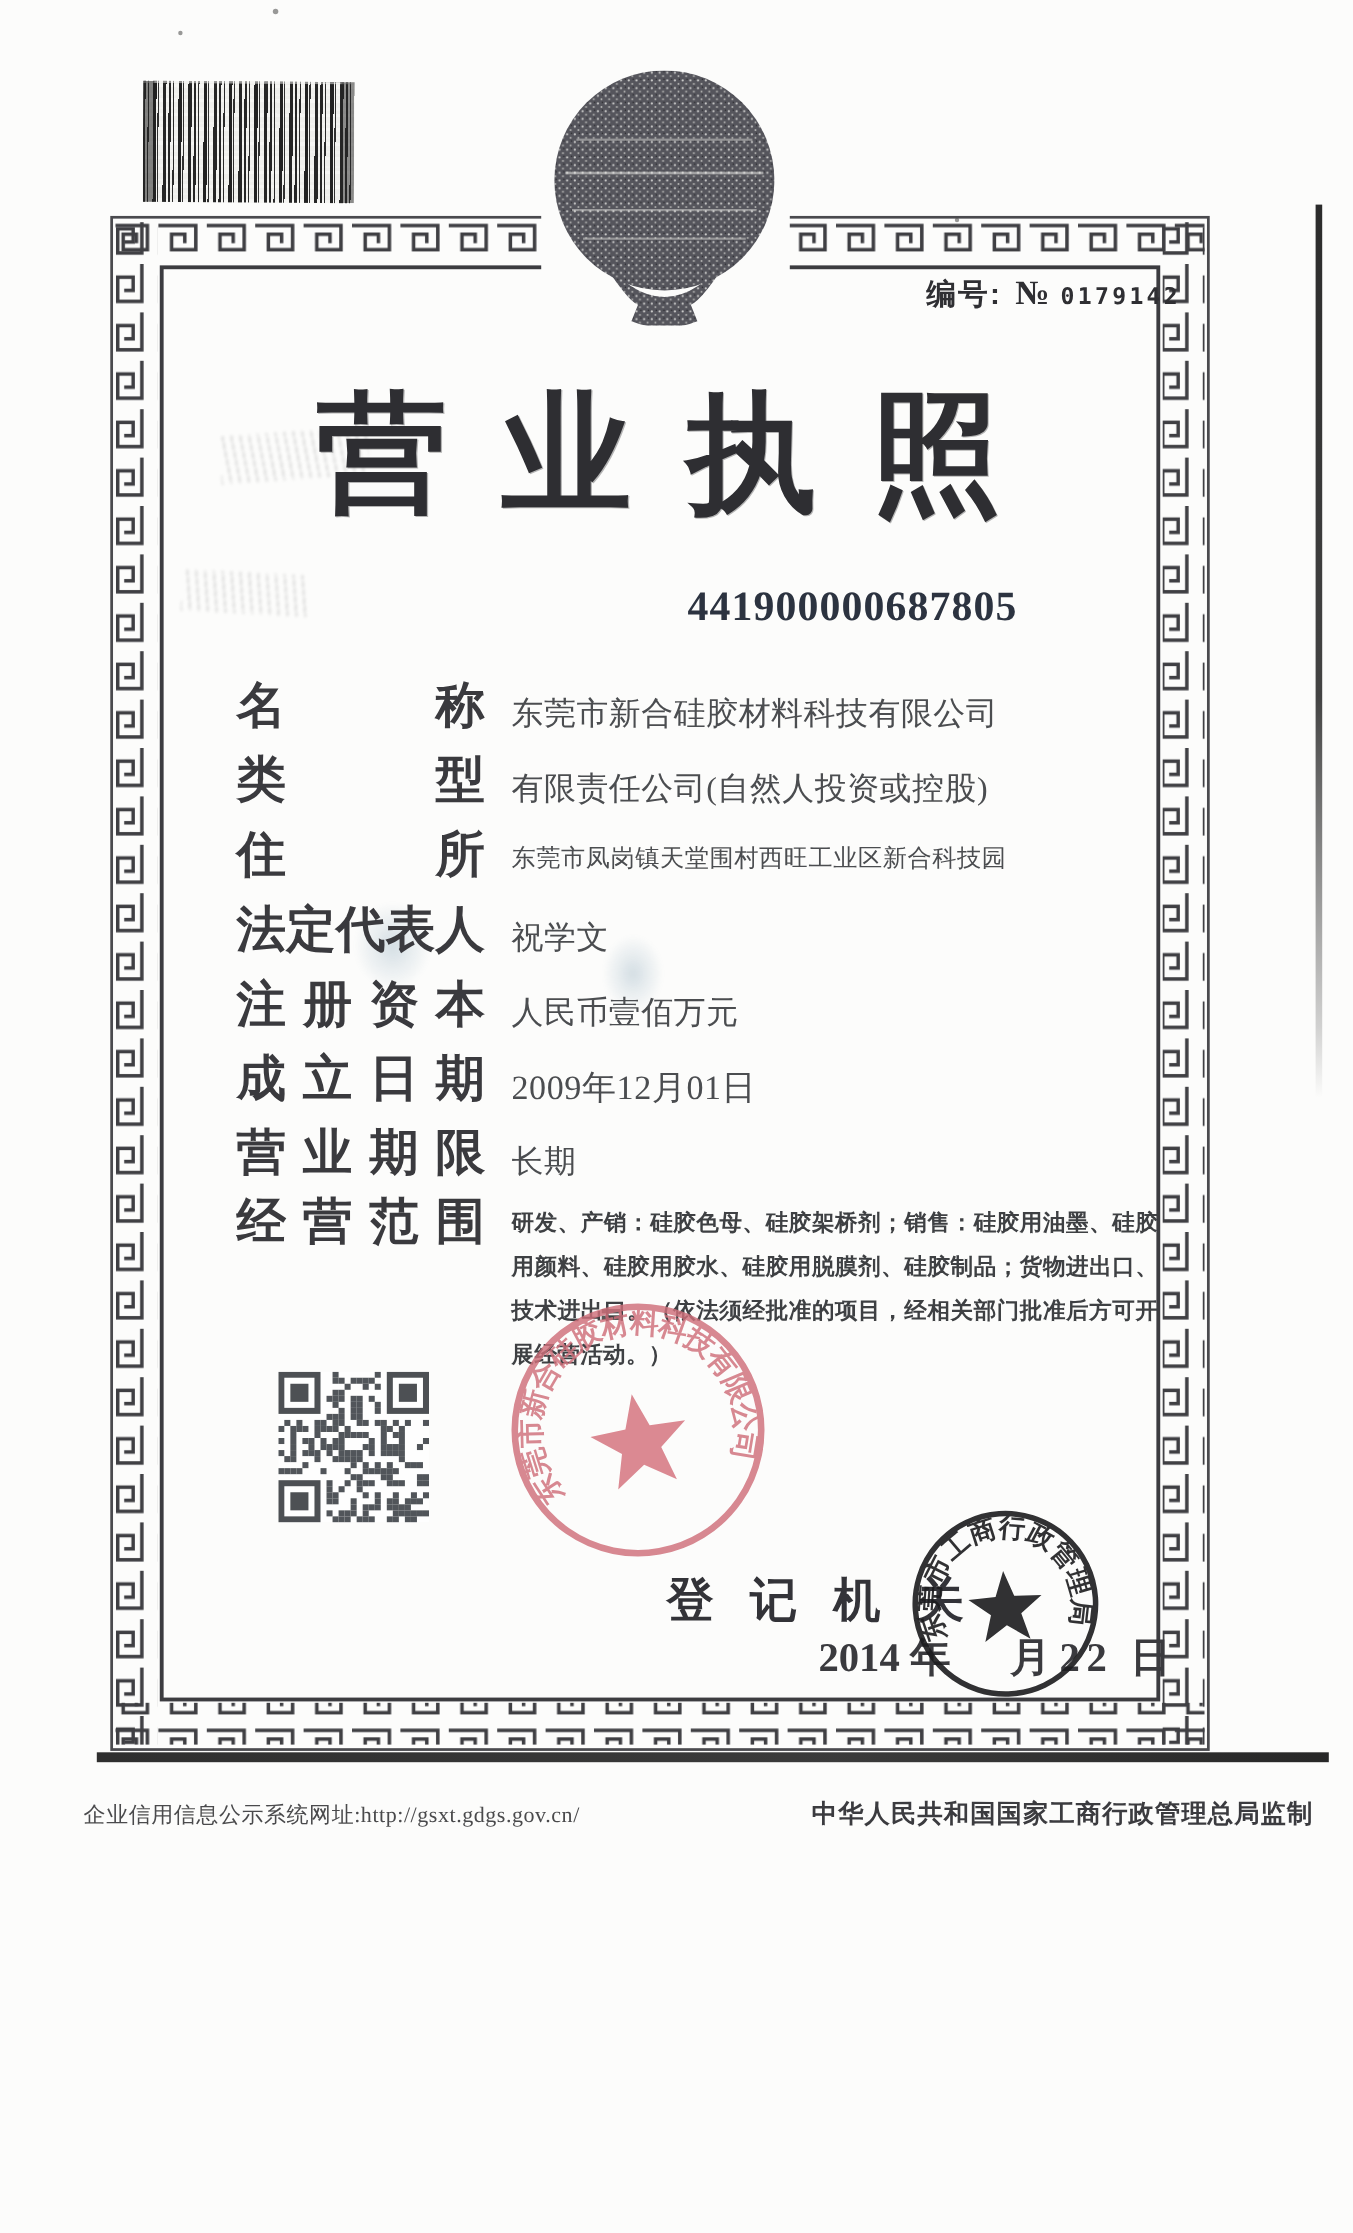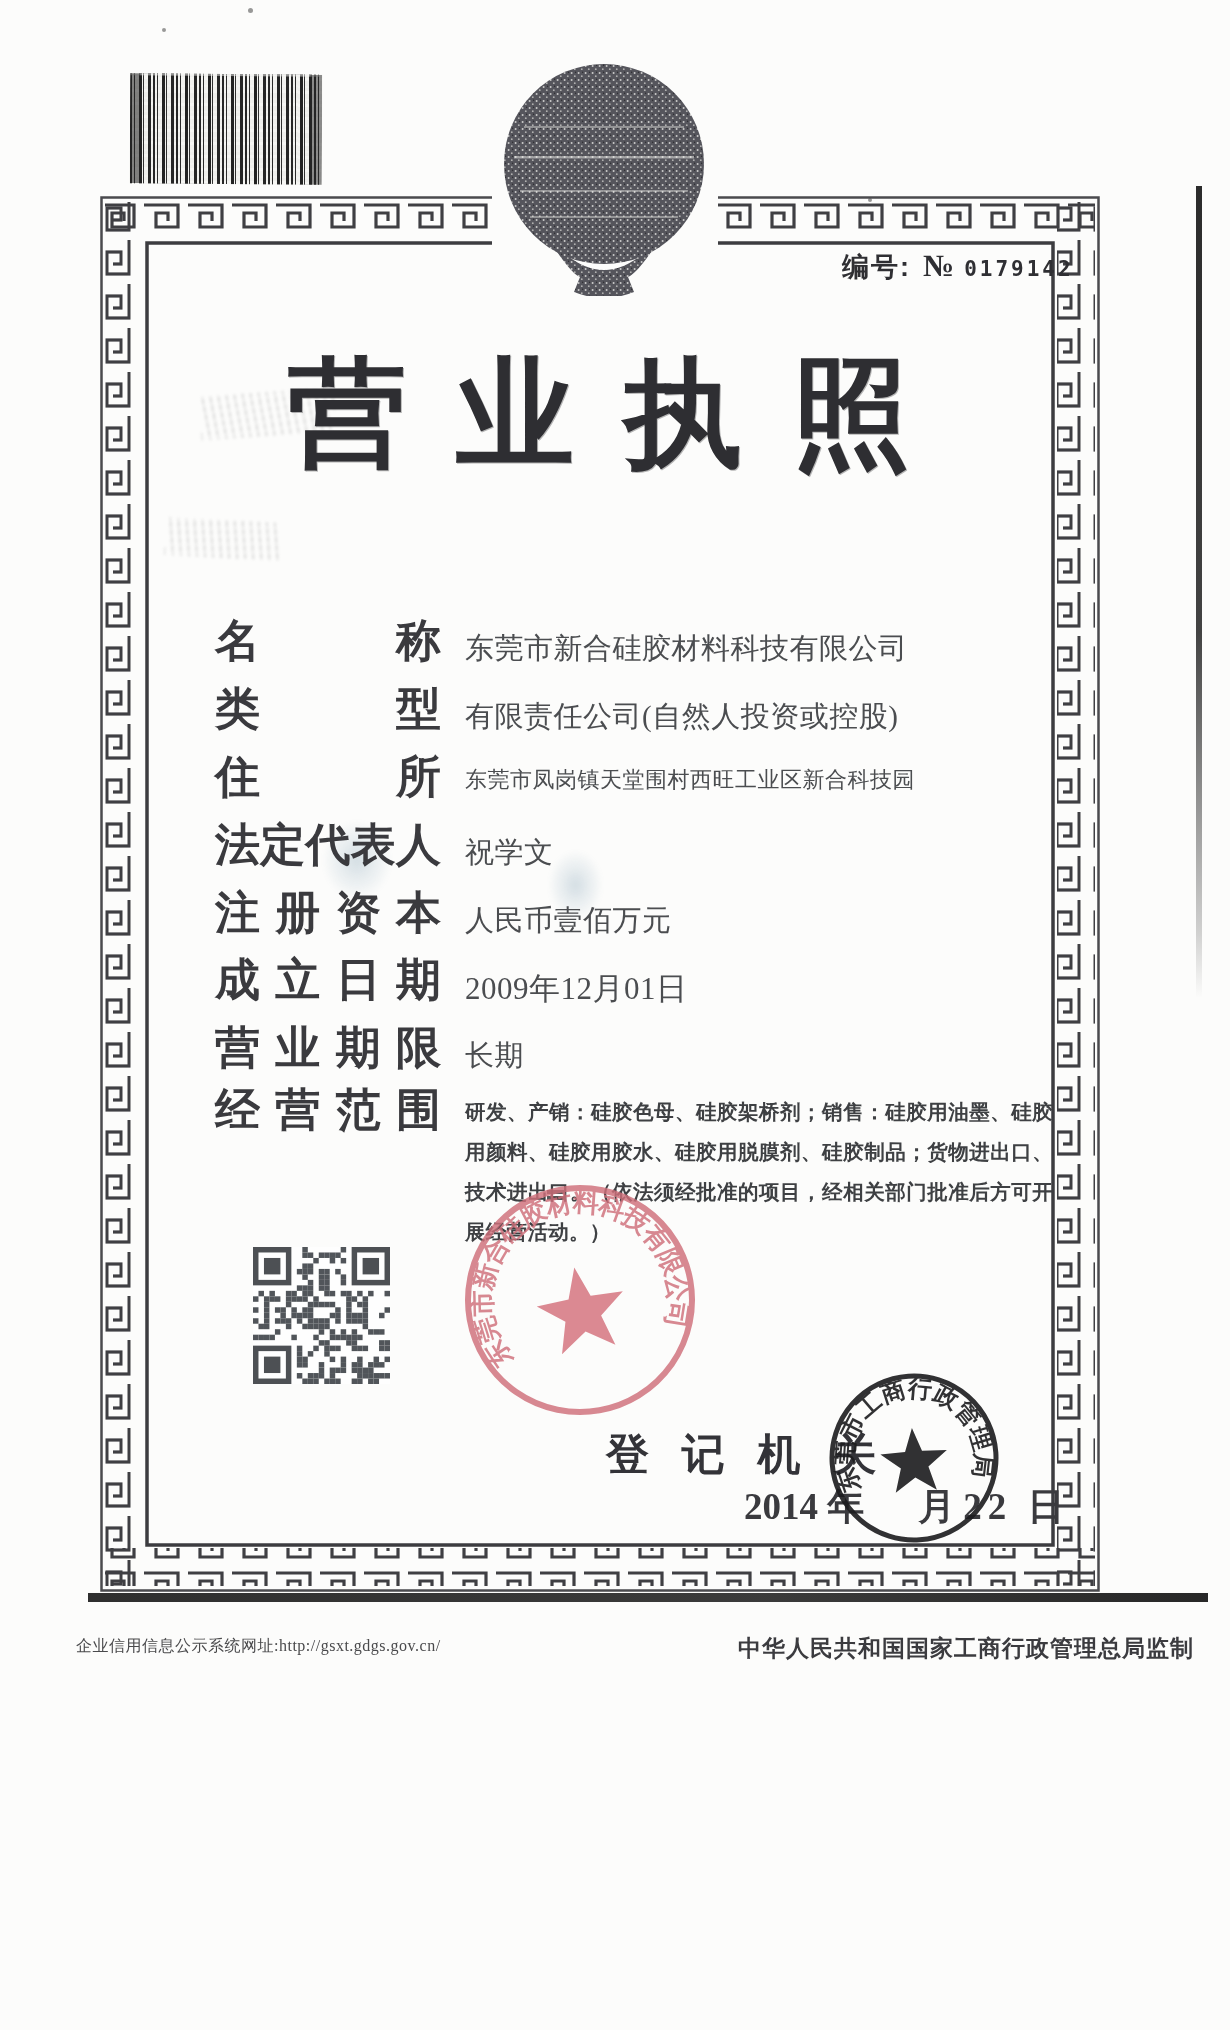--- a/index.html
+++ b/index.html
@@ -66,21 +66,21 @@
   .company-seal{position:absolute;left:462px;top:1182px;width:236px;height:236px;opacity:.82;}
   .registry-seal{position:absolute;left:826px;top:1370px;width:176px;height:176px;opacity:.9;}
 
   
   .registrar{position:absolute;left:606px;top:1426px;font-size:43px;font-weight:700;color:#333338;letter-spacing:11px;white-space:nowrap;}
   .issue-date{position:absolute;left:744px;top:1482px;font-size:37px;font-weight:600;color:#3a3a3e;white-space:nowrap;}
   .issue-date .m{margin-left:54px;}
   .issue-date .d{margin-left:8px;letter-spacing:6px;}
 
   
-  .footer-left{position:absolute;left:76px;top:1636px;font-size:16px;color:#4a4a4c;letter-spacing:.5px;}
+  .footer-left{position:absolute;left:76px;top:1636px;font-size:20px;color:#4a4a4c;letter-spacing:.5px;}
   .footer-right{position:absolute;left:702px;top:1633px;font-size:23px;font-weight:700;color:#3b3b3f;letter-spacing:1px;margin-left:36px;}
 </style>
 </head>
 <body>
 
 <div class="page">
 
   <div class="speck" style="left:248px;top:8px;width:5px;height:5px;"></div>
   <div class="speck" style="left:162px;top:28px;width:4px;height:4px;"></div>
   <div class="speck" style="left:868px;top:198px;width:4px;height:4px;"></div>
@@ -131,20 +131,21 @@
 
   <div class="serial">
     <span class="lab">编号:</span>
     <span class="no">№</span>
     <span class="num">0179142</span>
   </div>
 
   <div class="cert-title">营业执照</div>
 
   <div class="regline">
+    <span class="num">441900000687805</span>
   </div>
 
   <div class="rows">
     <div class="row" style="top:616px">
       <div class="label justify">
           <span>名</span>
           <span>称</span>
         </div>
       <div class="value">东莞市新合硅胶材料科技有限公司</div>
     </div>

